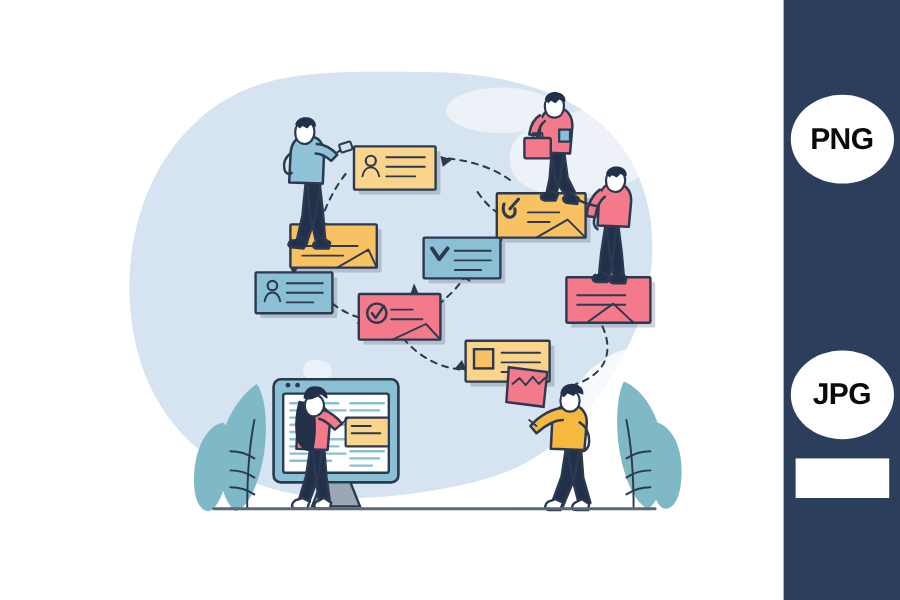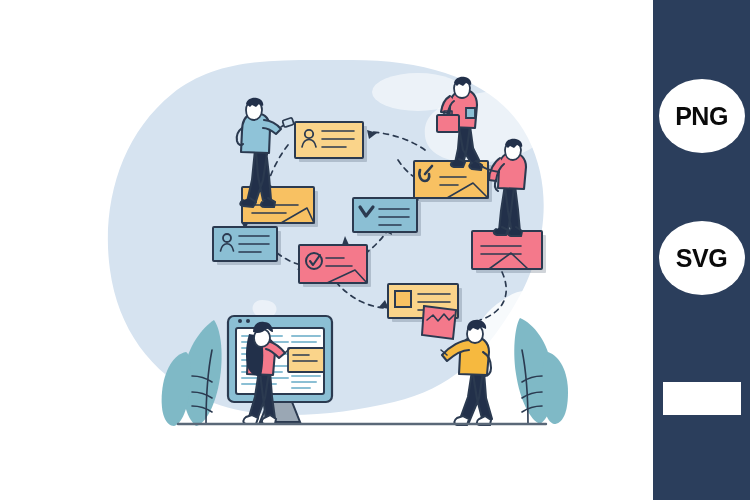--- a/index.html
+++ b/index.html
@@ -291,21 +291,21 @@
     </svg>
   </div>
 
   <div id="format-sidebar">
 
     <div class="badge" id="badge-png">
       <span>PNG</span>
     </div>
 
 
-    <div class="badge" id="badge-svg">
-      <span>SVG</span>
+
+    <div class="badge" id="badge-jpg">
+      <span>JPG</span>
     </div>
-
 
     <div id="badge-blank"></div>
   </div>
 
 </div>
 
 </body></html>

